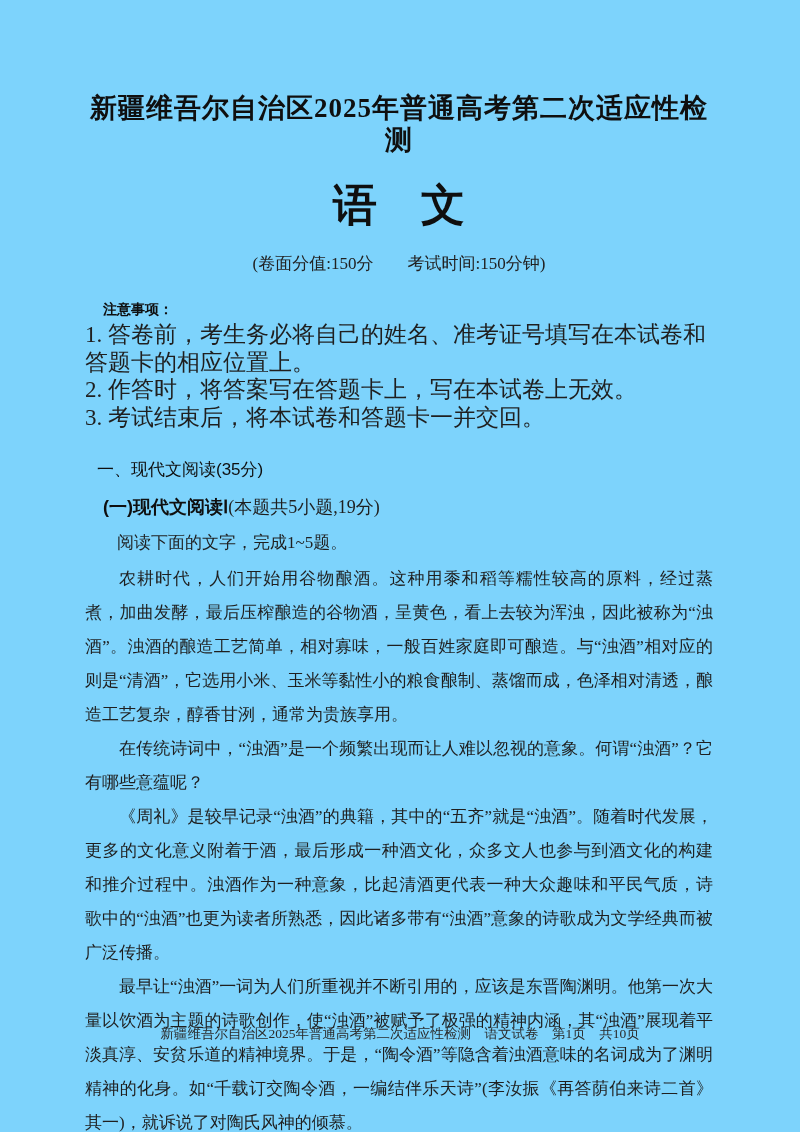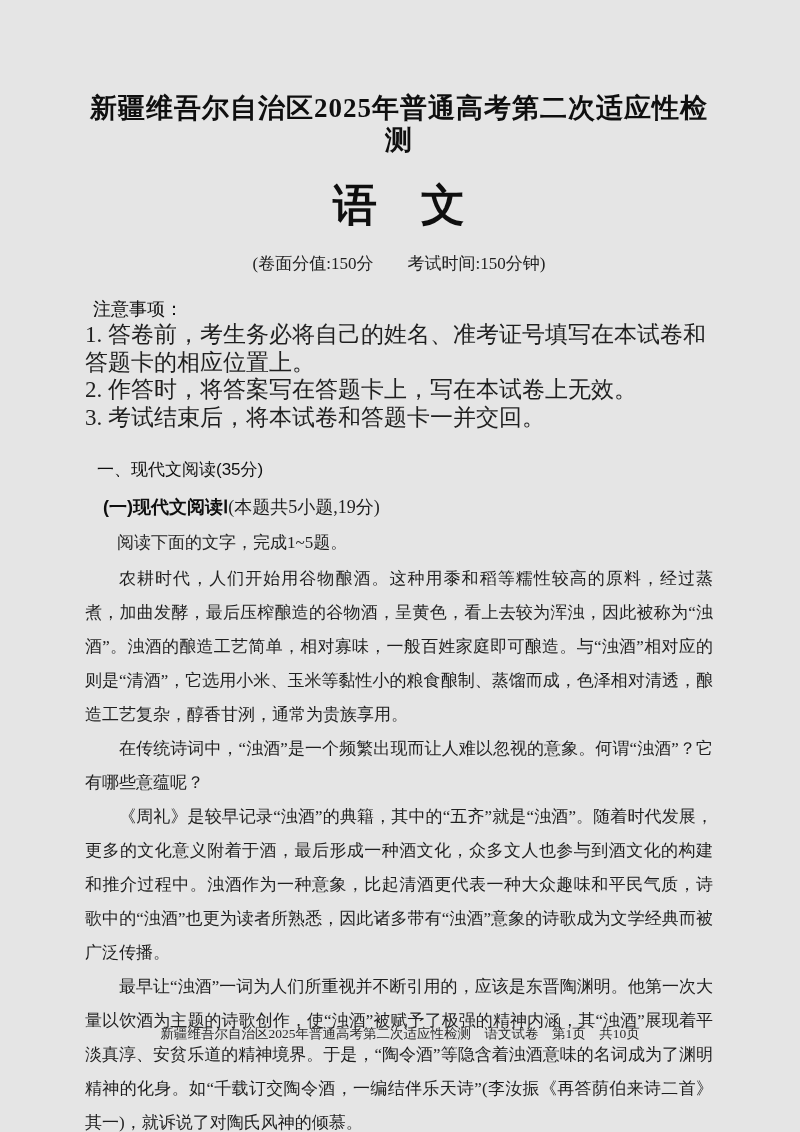--- a/index.html
+++ b/index.html
@@ -4,21 +4,21 @@
 <style>
   html, body {
     margin: 0;
     padding: 0;
     background: #ffffff;
   }
   .page {
     position: relative;
     width: 800px;
     height: 1132px;
-    background: #e5e5e5;
+    background: #7dd3fc;
     overflow: hidden;
     color: #1b1b1b;
     font-family: "Liberation Serif", serif;
   }
   .content {
     padding: 0 87px 0 85px;
   }
   .header-title {
     margin: 92px 0 0 0;
     text-align: center;
@@ -42,24 +42,24 @@
     margin-top: 25px;
     text-align: center;
     font-size: 17px;
     line-height: 20px;
     color: #222;
   }
   .notice {
     margin-top: 23px;
   }
   .notice-heading {
-    margin-left: 8px;
-    font-size: 18px;
+    margin-left: 18px;
+    font-size: 14px;
     line-height: 24px;
-    font-weight: 400;
+    font-weight: 700;
     color: #0f0f0f;
     font-family: "Liberation Sans", sans-serif;
   }
   .notice-item {
     font-size: 23px;
     line-height: 27.5px;
     color: #1f1f1f;
   }
   .section-heading {
     margin-top: 27px;

